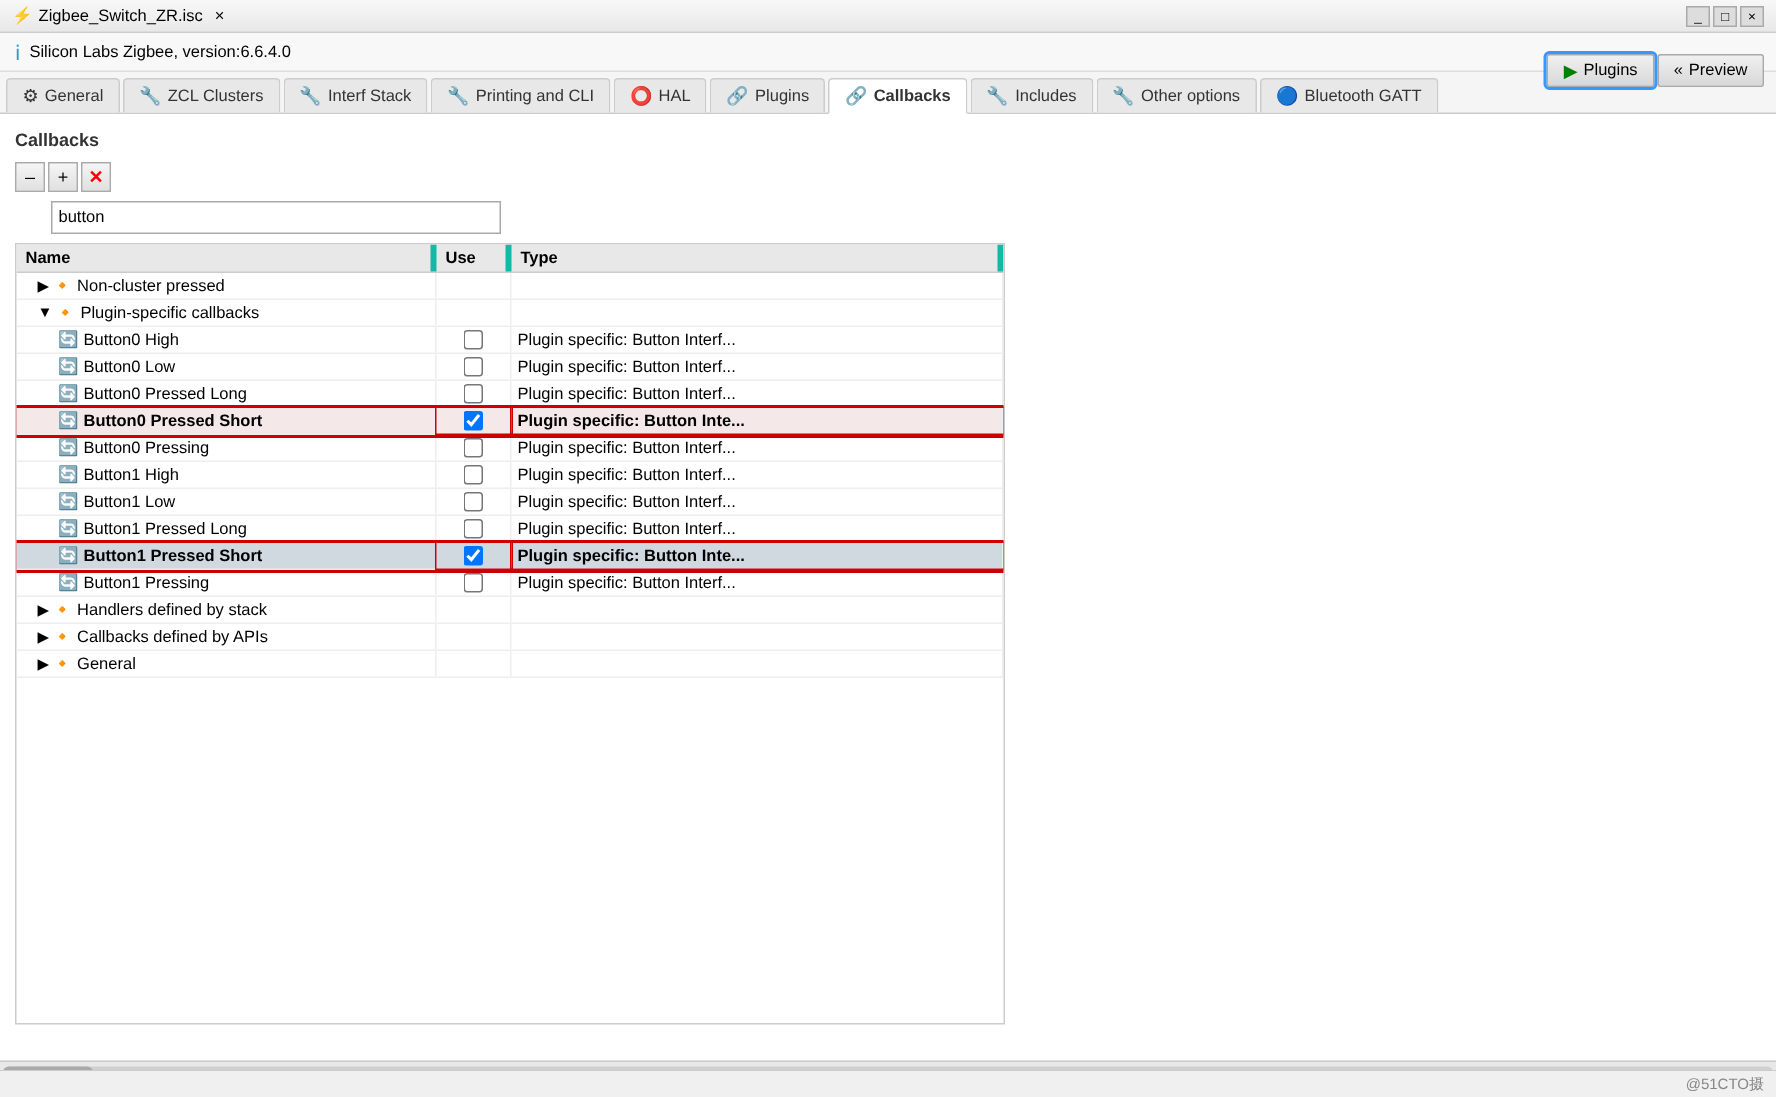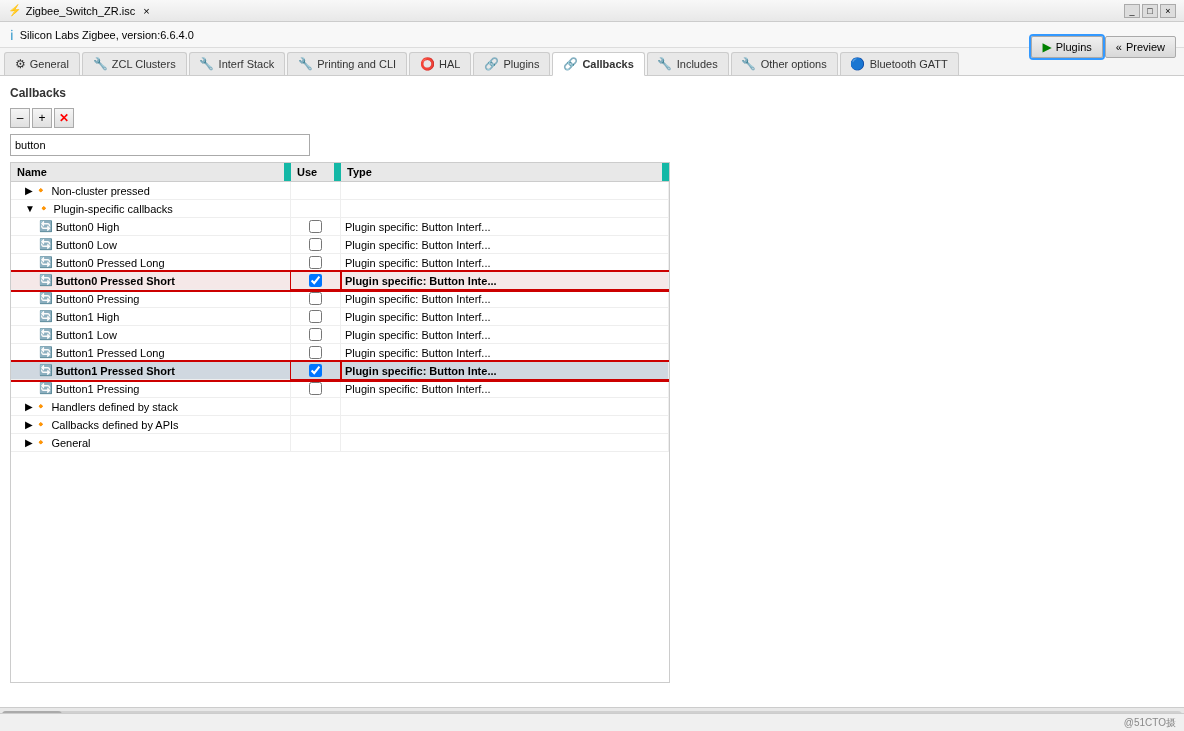--- a/index.html
+++ b/index.html
@@ -170,21 +170,21 @@
       grid-template-columns: 280px 50px 1fr;
       background: #e8e8e8;
       border-bottom: 1px solid #ccc;
       font-weight: bold;
       font-size: 11px;
       position: sticky;
       top: 0;
     }
     .tree-header div {
       padding: 3px 6px;
-      border-right: 7px solid #14b8a6;
+      border-right: 4px solid #14b8a6;
     }
 
     .tree-row {
       display: grid;
       grid-template-columns: 280px 50px 1fr;
       font-size: 11px;
       border-bottom: 1px solid #eee;
       min-height: 18px;
     }
     .tree-row.selected { background: #d0e4f7; }
@@ -355,21 +355,21 @@
 
 <div class="main-content">
   <div class="section-title">Callbacks</div>
 
   <div class="toolbar">
     <button class="tool-btn">–</button>
     <button class="tool-btn">+</button>
     <button class="tool-btn" style="color: red; font-weight: bold;">✕</button>
   </div>
 
-  <div style="margin-bottom:6px;">
+  <div style="margin-bottom:6px;margin-left:24px;">
     <input class="search-input" type="text" value="button" style="">
   </div>
 
   <div class="content-area">
 
     <div class="tree-table">
       <div class="tree-header">
         <div>Name</div>
         <div>Use</div>
         <div>Type</div>

